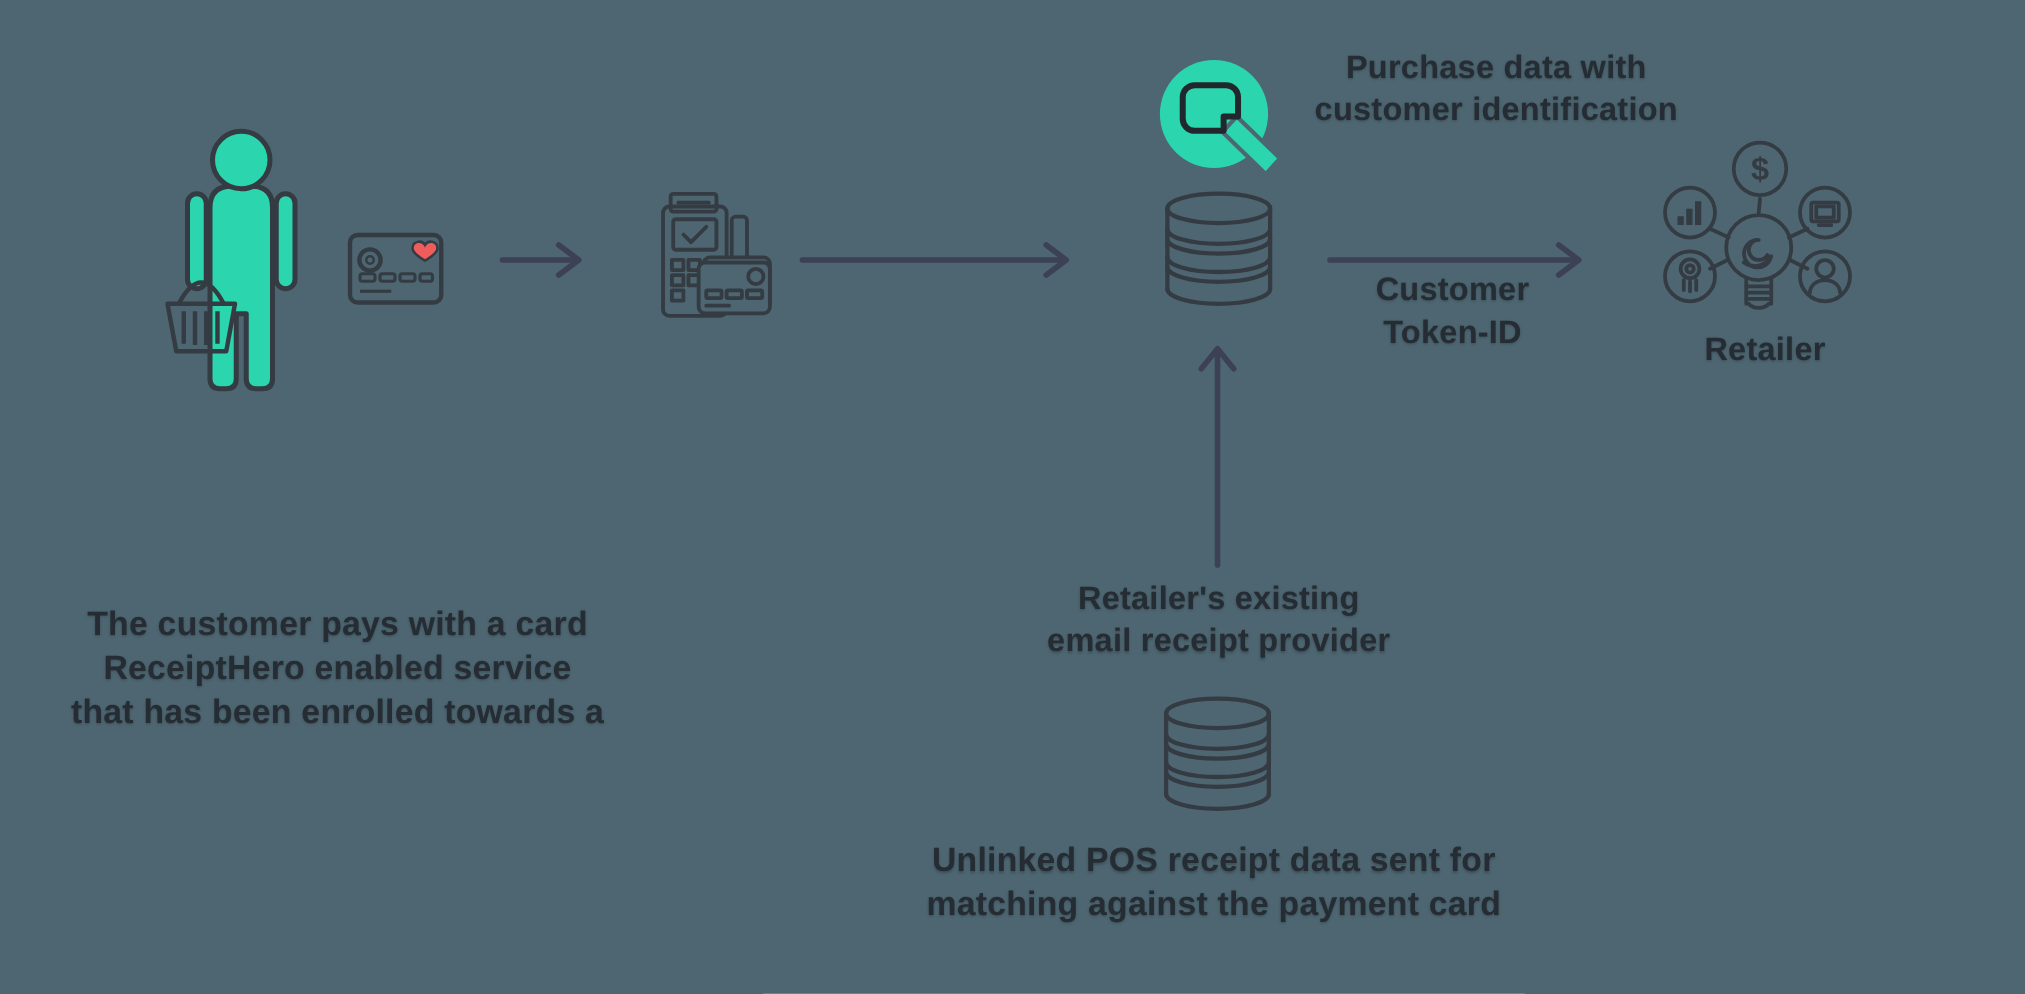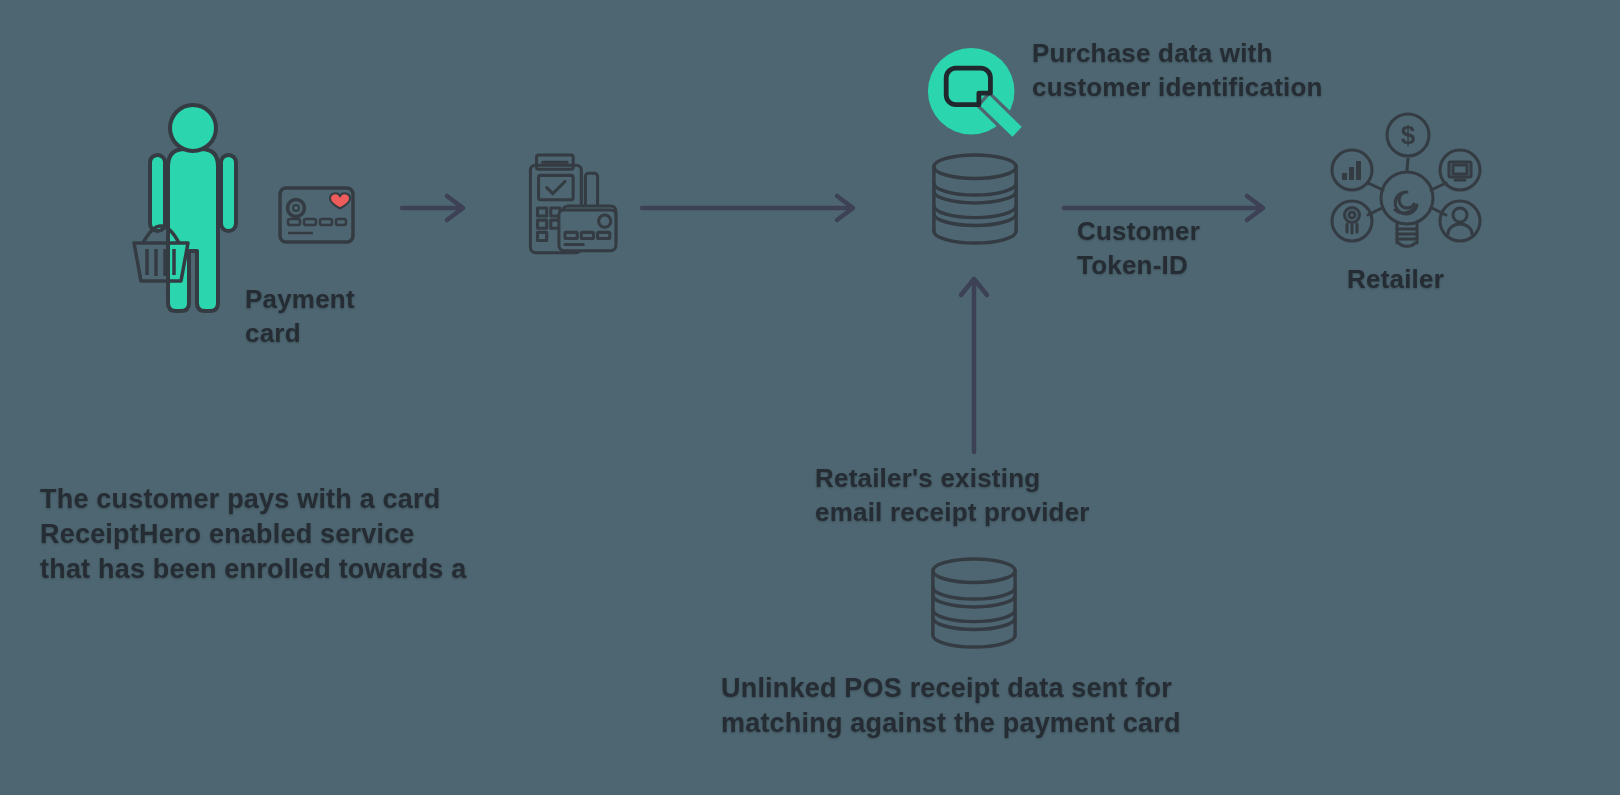--- a/index.html
+++ b/index.html
@@ -8,20 +8,21 @@
     position:relative;
     width:1620px;height:795px;
     background:#4d6671;
     overflow:hidden;
   }
   .abs{position:absolute;}
   .lbl{
     position:absolute;
     color:#262c33;
     font-weight:700;
+    text-align:center;
     text-shadow:0 1px 2px rgba(30,36,42,0.35);
     line-height:34px;
     font-size:26px;
     letter-spacing:0.2px;
   }
   .para{font-size:27px;line-height:35px;}
   .lbl span{display:block;}
   svg{display:block;overflow:visible;}
 
   
@@ -73,24 +74,20 @@
         <rect x="11" y="35" width="12" height="6" rx="2"></rect>
         <rect x="27" y="35" width="12" height="6" rx="2"></rect>
         <rect x="43" y="35" width="12" height="6" rx="2"></rect>
         <rect x="59" y="35" width="10" height="6" rx="2"></rect>
         <path d="M11,49 h25"></path>
       </g>
     </g>
     <path d="M63,12 c-2.5,-4.5 -10,-3 -10,2.5 c0,4.5 10,10 10,10 c0,0 10,-5.5 10,-10 c0,-5.5 -7.5,-7 -10,-2.5 z" fill="#ee5c5c" stroke="#343b42" stroke-width="2"></path>
   </svg>
 
-  <div id="payment-card-label" class="lbl">
-    <span>Payment</span>
-    <span>card</span>
-  </div>
 
   <svg id="arrow-1" class="abs" viewBox="0 0 72 32">
     <g stroke="#3d4156" stroke-width="4.5" fill="none" stroke-linecap="round" stroke-linejoin="round">
       <path d="M2,16 H60"></path>
       <path d="M47,4 L63,16 L47,28"></path>
     </g>
   </svg>
 
   <svg id="pos-terminal-icon" class="abs" viewBox="0 0 110 115">
     <g stroke="#343b42" stroke-width="3" fill="none" stroke-linejoin="round" stroke-linecap="round">

